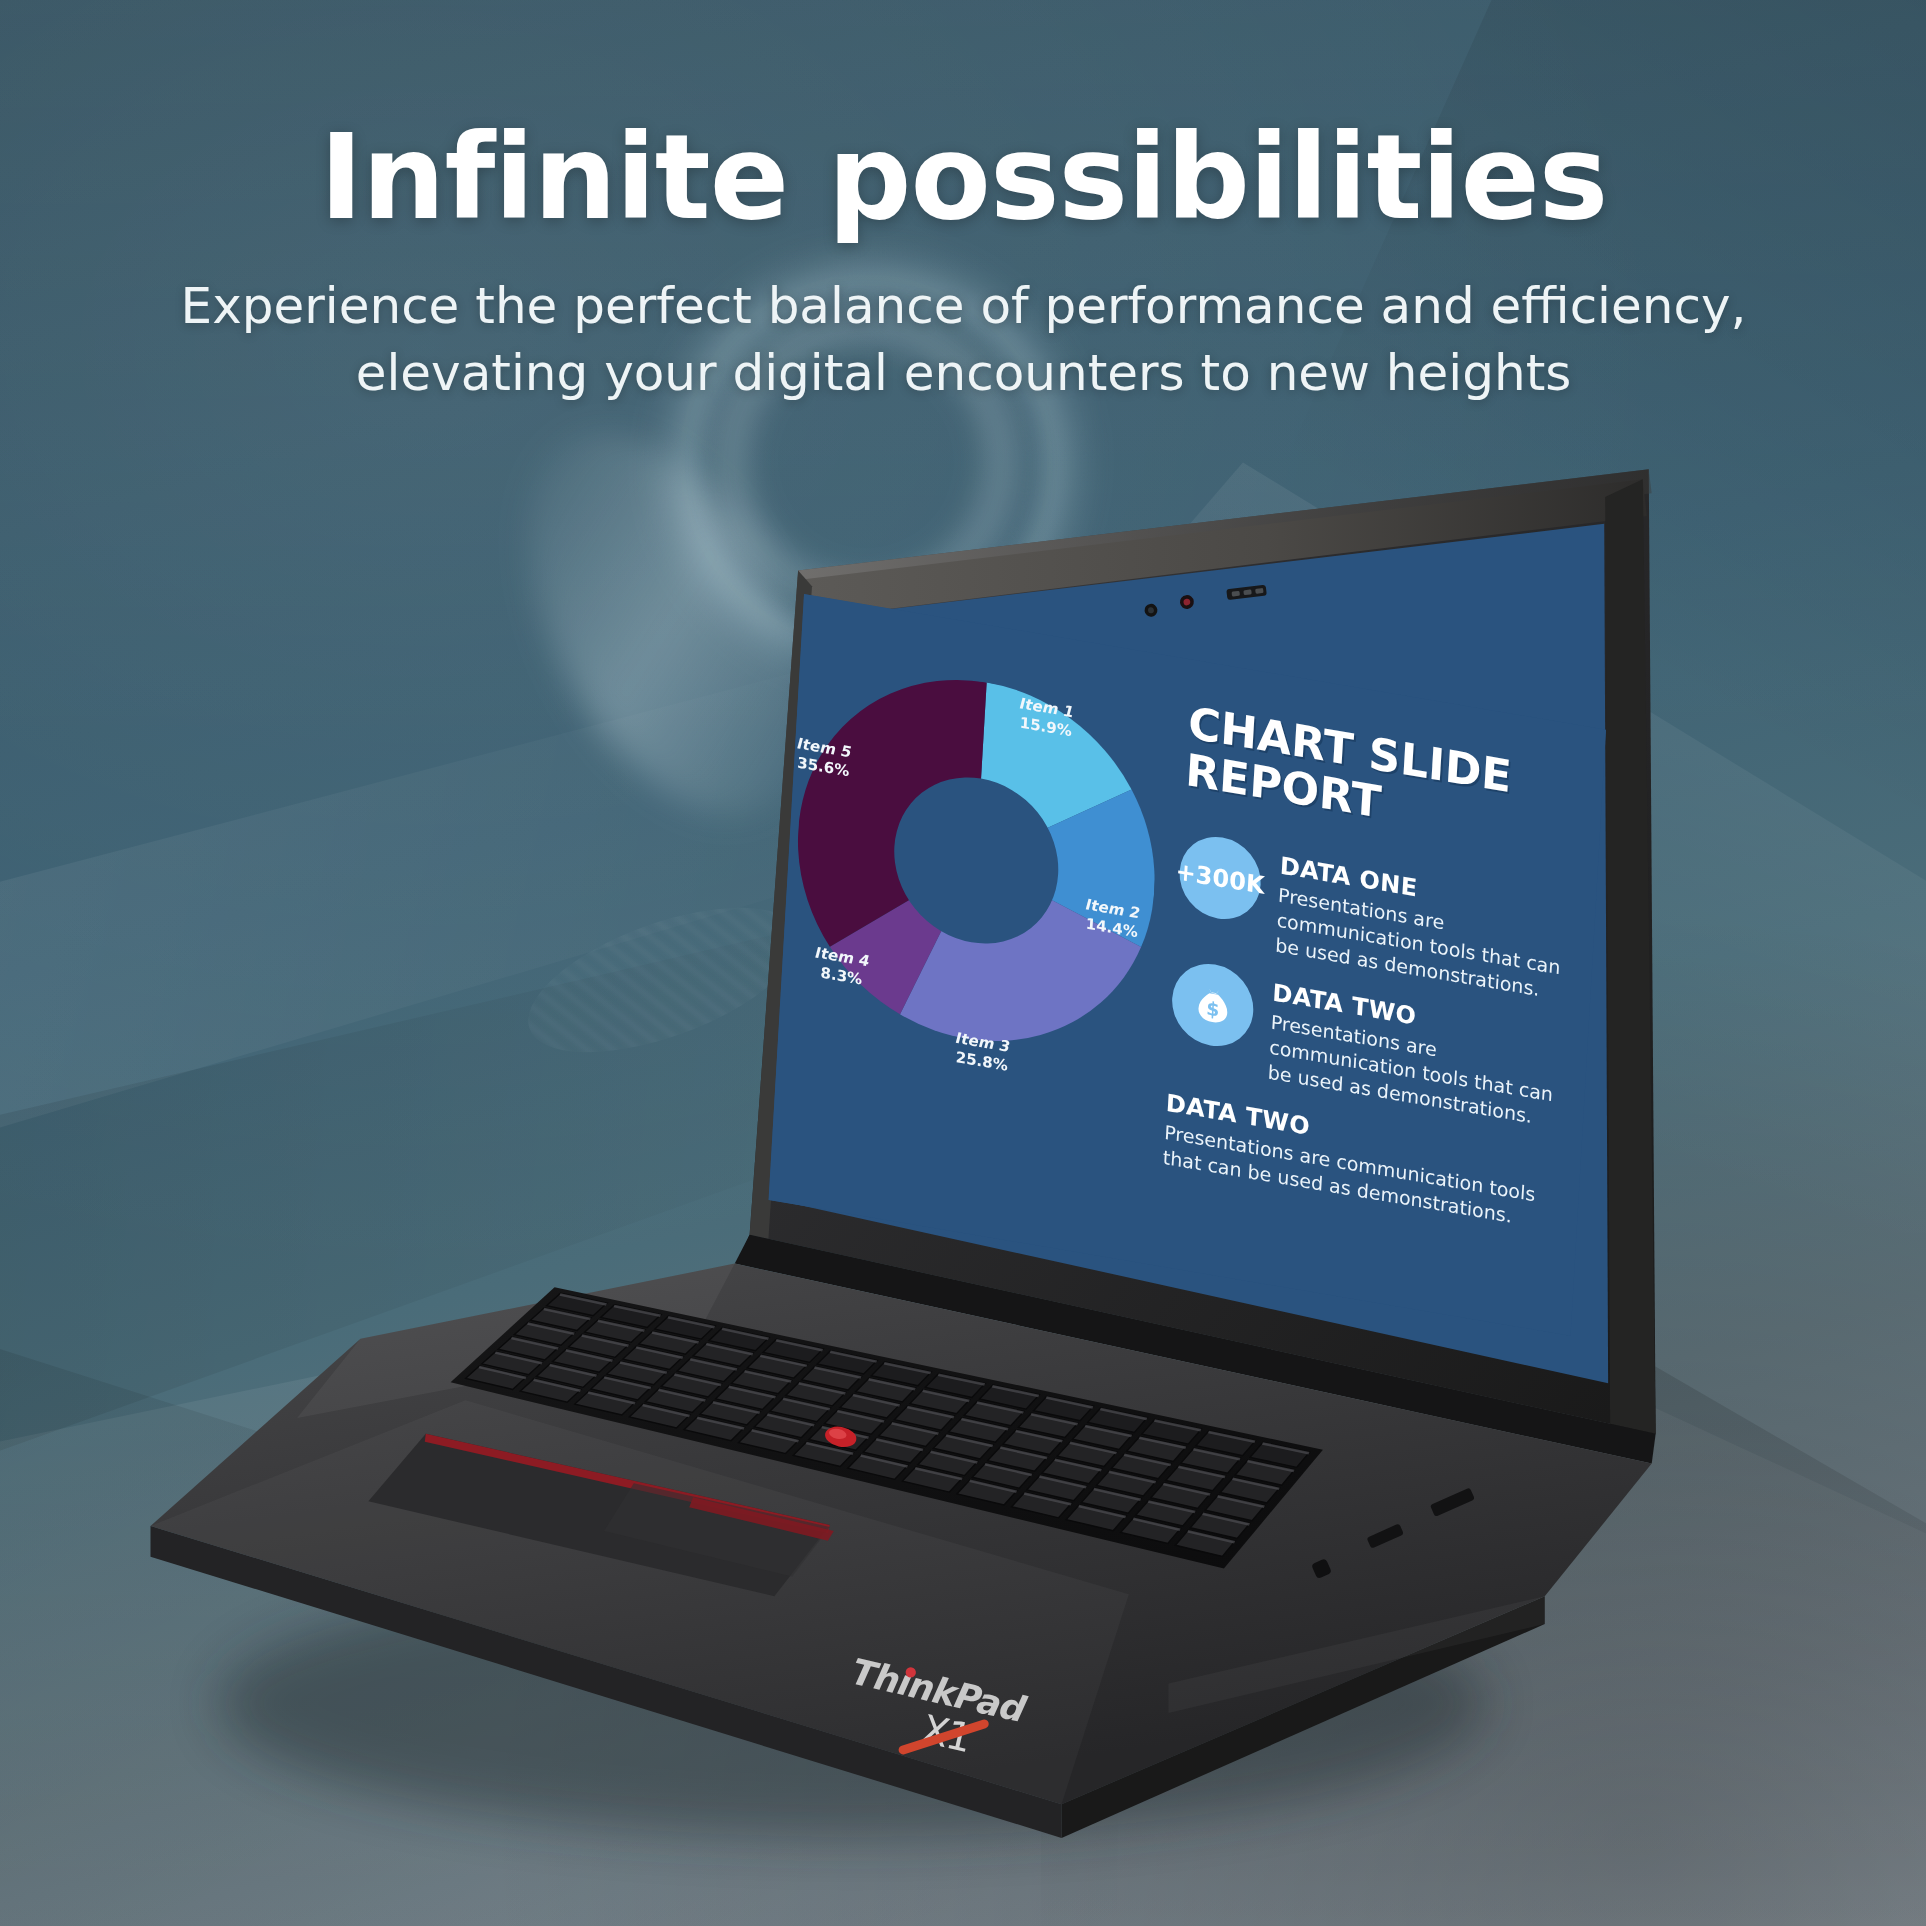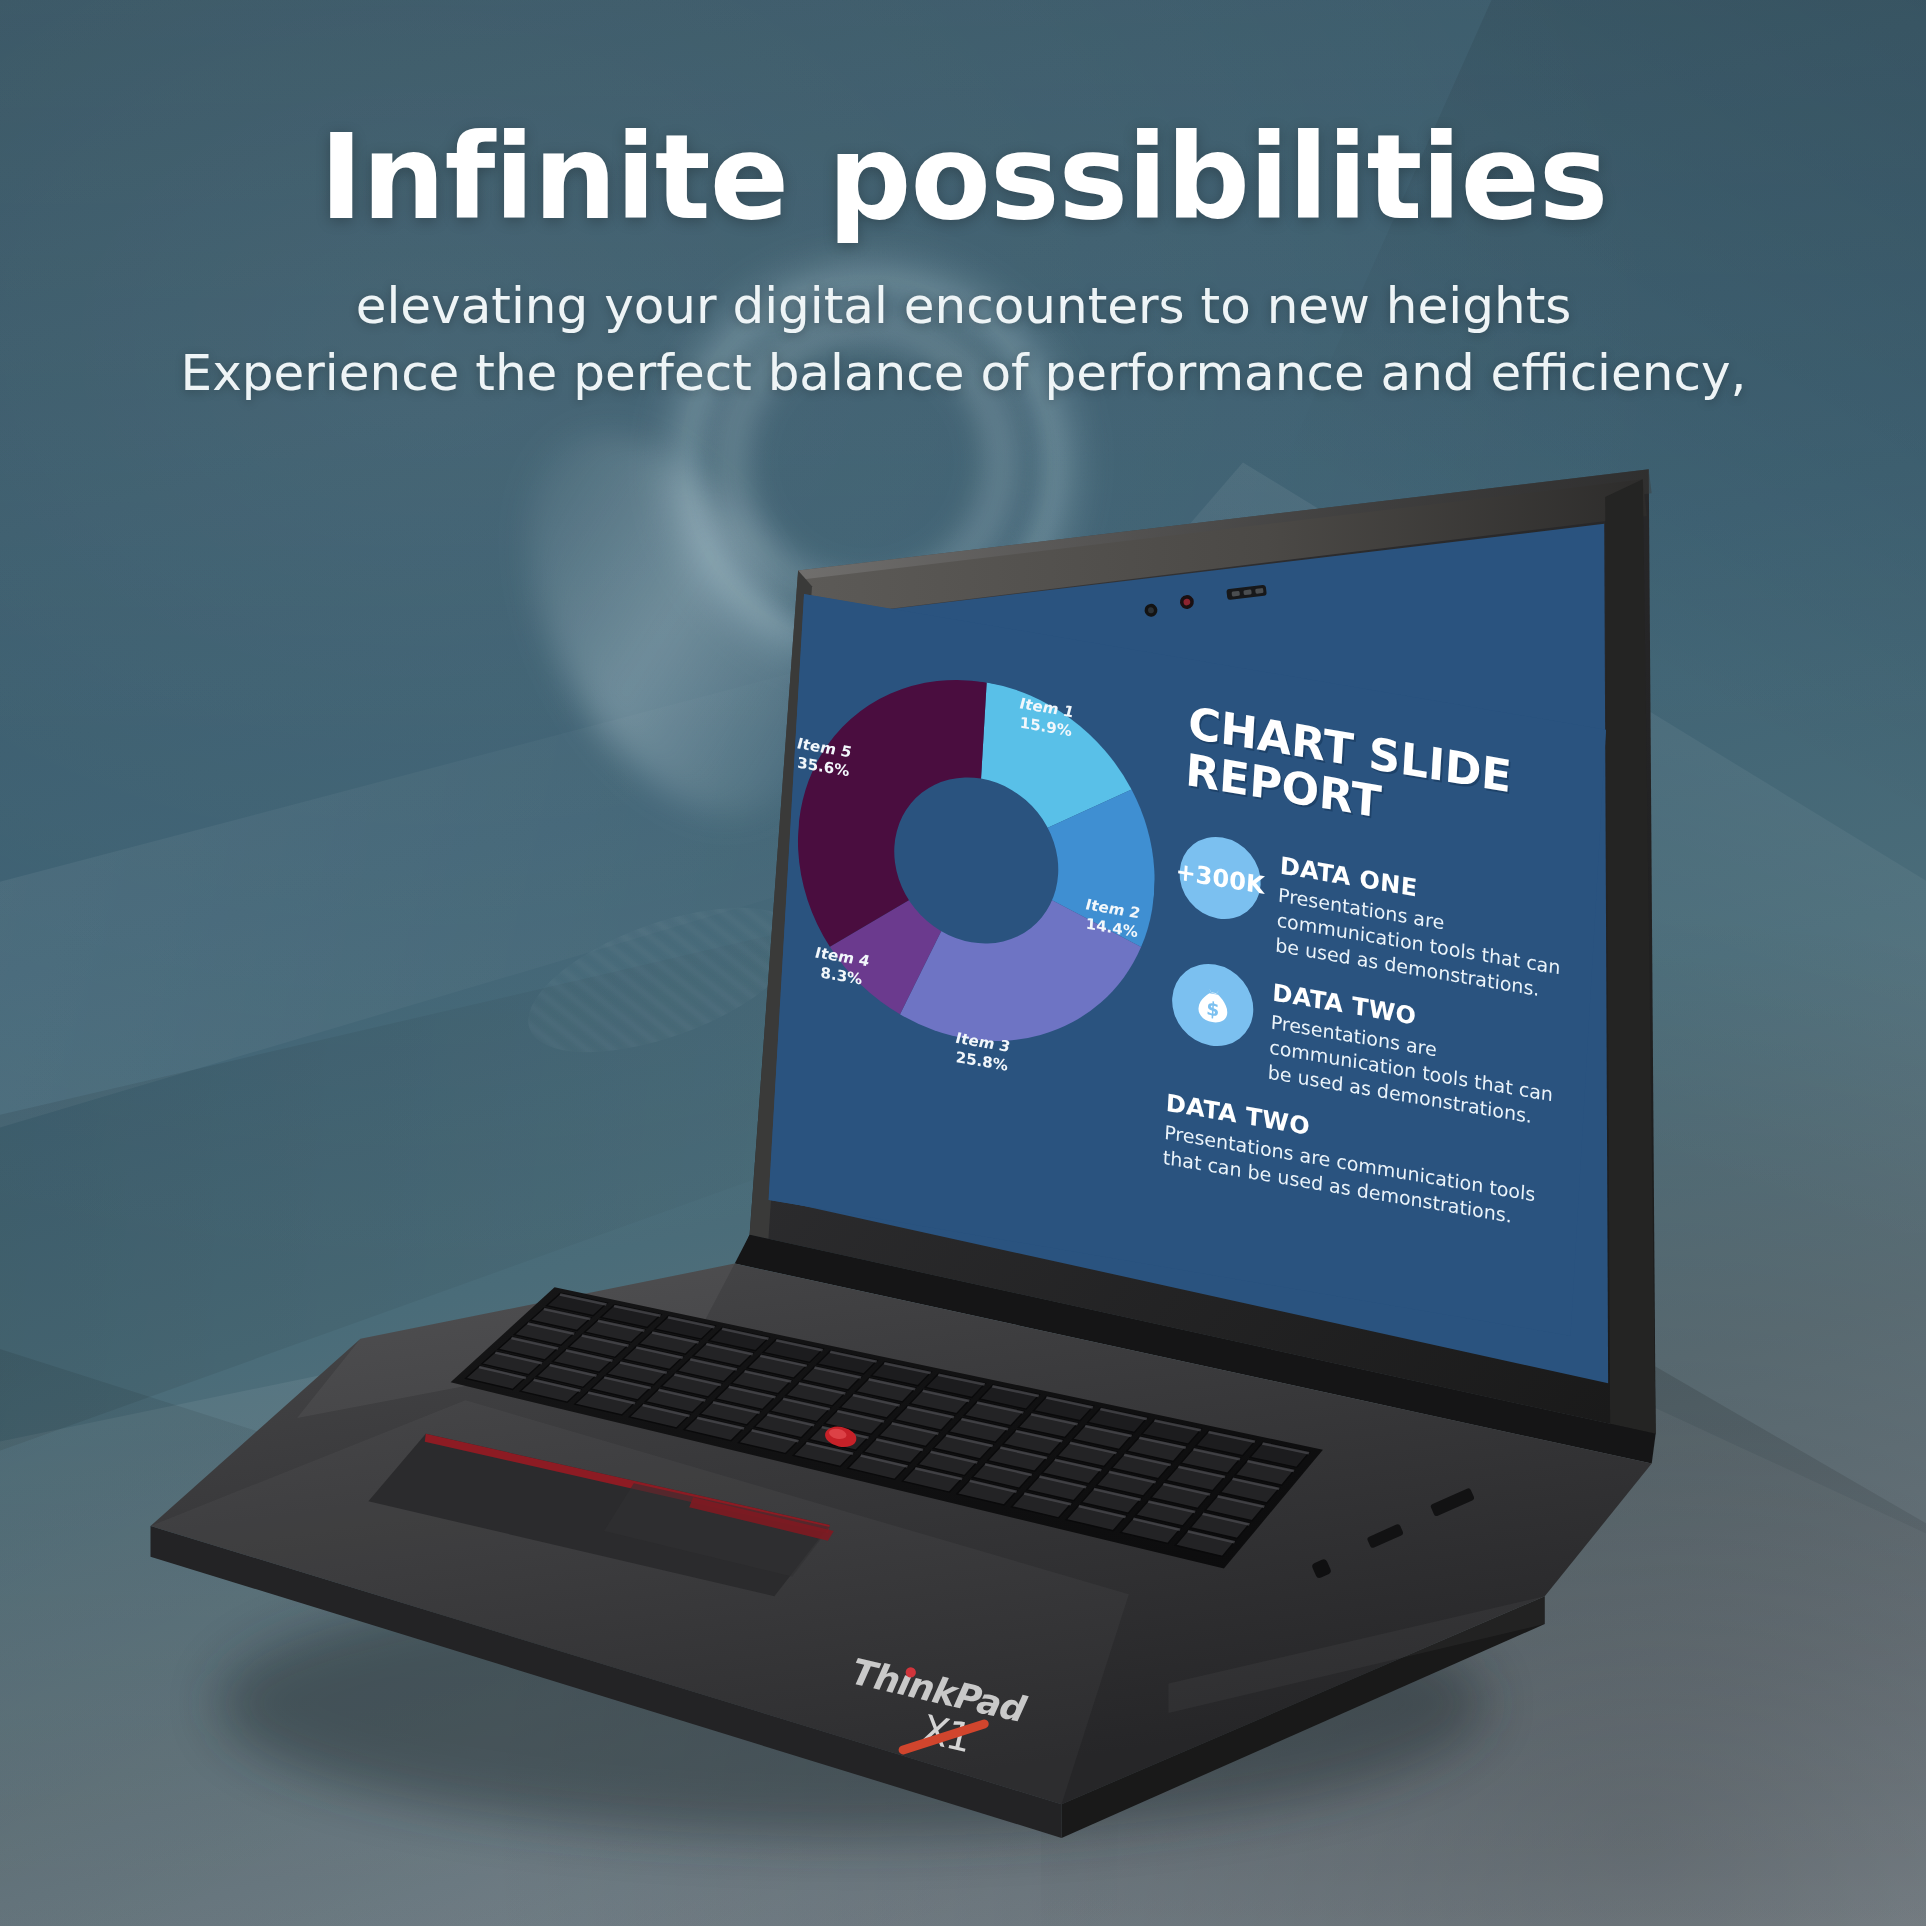--- a/index.html
+++ b/index.html
@@ -145,22 +145,22 @@
   <div class="facet f8"></div>
   <div class="swirl"></div>
   <div class="swirl2"></div>
   <div class="wisp"></div>
   <div class="feather"></div>
   <div class="bg-vign"></div>
 
   <div class="headline-wrap">
     <div class="headline">Infinite possibilities</div>
     <div class="subhead">
+      <span>Experience the perfect balance of performance and efficiency,</span>
       <span>elevating your digital encounters to new heights</span>
-      <span>Experience the perfect balance of performance and efficiency,</span>
     </div>
   </div>
 
   <div id="laptop">
   <svg width="1927" height="1927" viewBox="0 0 1946 1946" xmlns="http://www.w3.org/2000/svg">
     <defs>
       <linearGradient id="lidG" x1="0" y1="0" x2="1" y2="1">
         <stop offset="0" stop-color="#4a4a4c"></stop>
             <stop offset=".35" stop-color="#2c2c2e"></stop>
         <stop offset="1" stop-color="#191919"></stop>

